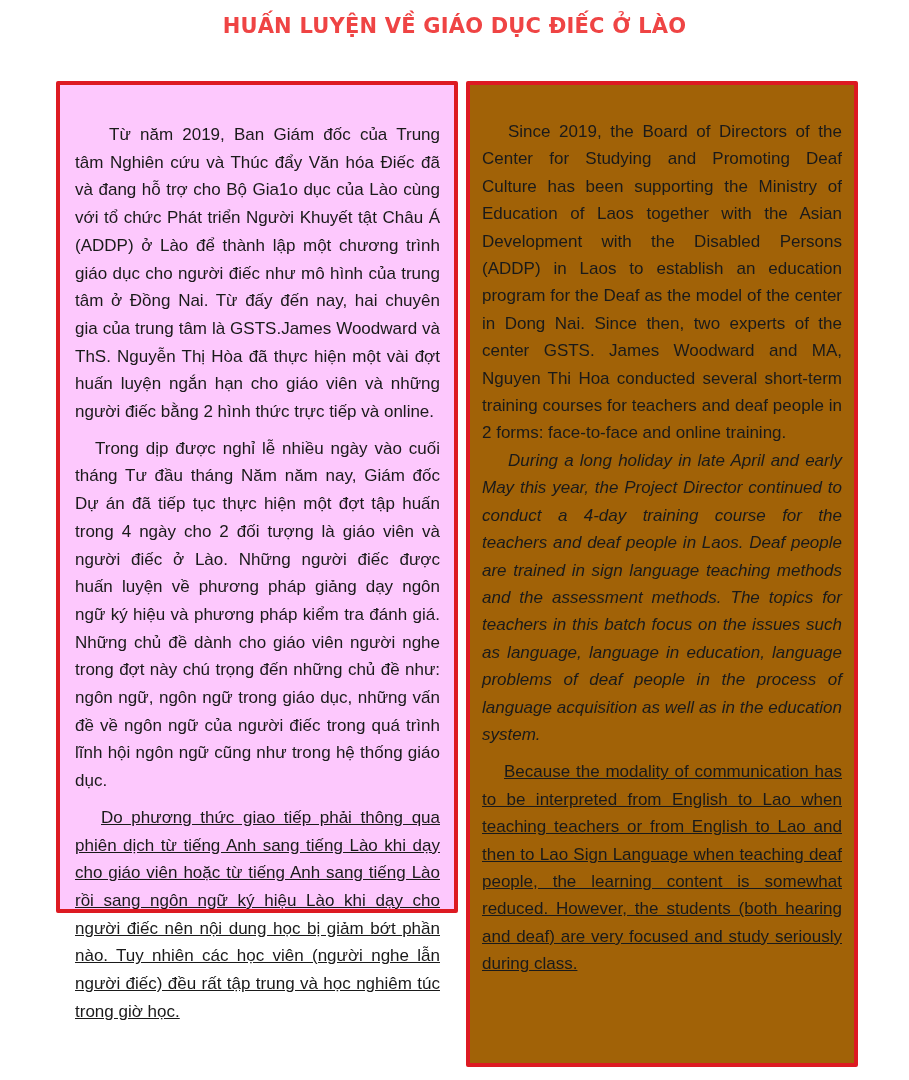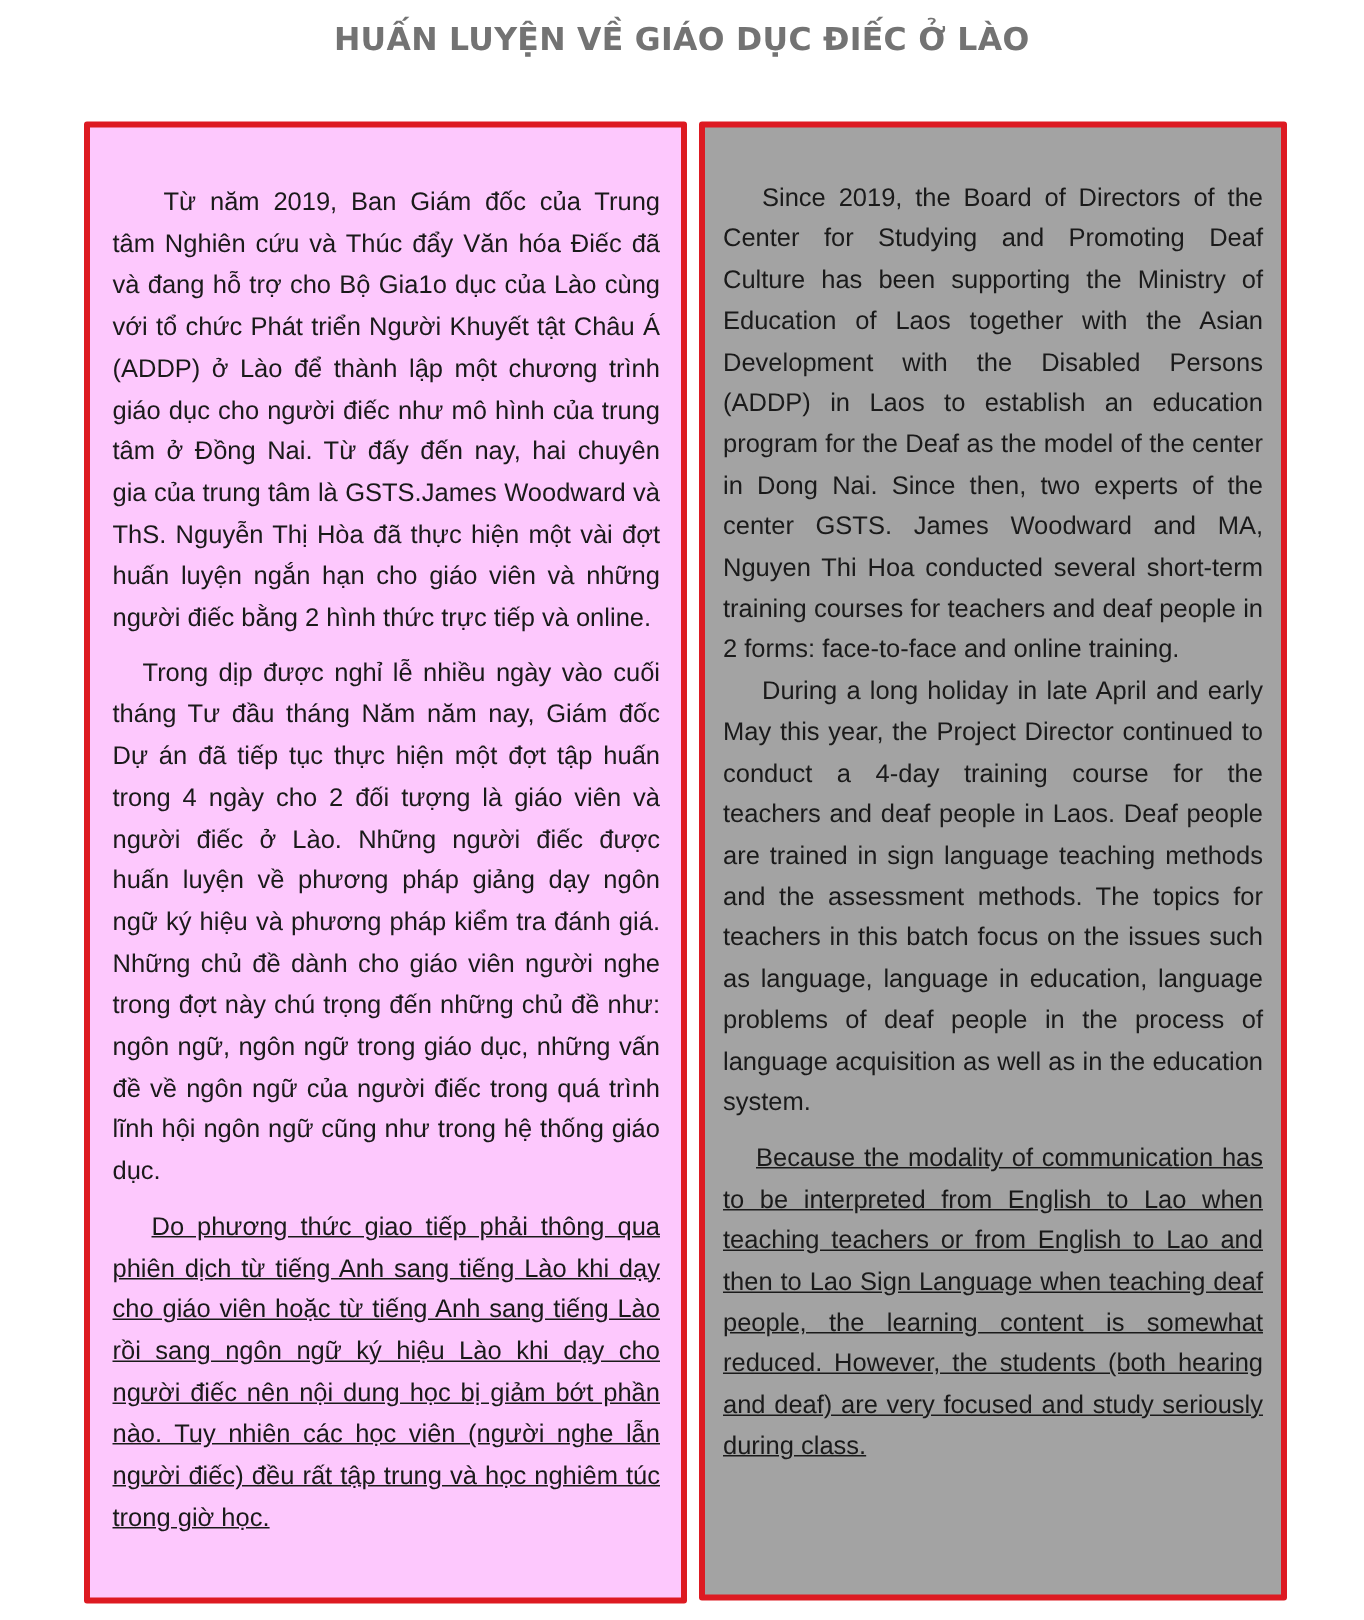--- a/index.html
+++ b/index.html
@@ -31,21 +31,21 @@
     .col {
       position: absolute;
       top: 81px;
       box-sizing: border-box;
       border: 4px solid #dd1a22;
       border-radius: 2px;
     }
     .col.left {
       left: 56px;
       width: 402px;
-      height: 988px;
+      height: 832px;
       background: #fdc8fd;
       padding: 36px 14px 0 15px;
     }
     .col.right {
       left: 466px;
       width: 392px;
       height: 986px;
       background: #ffffff;
       padding: 33px 12px 0 12px;
     }
@@ -61,32 +61,32 @@
     .col.left p {
       font-size: 17px;
       line-height: 27.7px;
     }
     .col.left p + p {
       margin-top: 9px;
     }
     .col.left p.p1 { text-indent: 34px; }
     .col.left p.p2 { text-indent: 20px; }
     .col.left p.p3 { text-indent: 26px; text-decoration: underline; }
-    .col.right p.p2 { margin-top: 0; text-indent: 26px; }
+    .col.right p.p2 { margin-top: 0; text-indent: 26px; font-style: italic; }
     .col.right p.p3 { margin-top: 10px; text-indent: 22px; text-decoration: underline; }
     .col.right p.p1 { text-indent: 26px; }
   </style>
 </head>
 <body>
 
-<h1 class="title" style="color: #737373;">HUẤN LUYỆN VỀ GIÁO DỤC ĐIẾC Ở LÀO</h1>
+<h1 class="title" style="color: #ef4444;">HUẤN LUYỆN VỀ GIÁO DỤC ĐIẾC Ở LÀO</h1>
 
 <section class="col left" style="background: rgb(253, 200, 253); border-color: rgb(221, 26, 34);">
   <p class="p1">Từ năm 2019, Ban Giám đốc của Trung tâm Nghiên cứu và Thúc đẩy Văn hóa Điếc đã và đang hỗ trợ cho Bộ Gia1o dục của Lào cùng với tổ chức Phát triển Người Khuyết tật Châu Á (ADDP) ở Lào để thành lập một chương trình giáo dục cho người điếc như mô hình của trung tâm ở Đồng Nai. Từ đấy đến nay, hai chuyên gia của trung tâm là GSTS.James Woodward và ThS. Nguyễn Thị Hòa đã thực hiện một vài đợt huấn luyện ngắn hạn cho giáo viên và những người điếc bằng 2 hình thức trực tiếp và online.</p>
   <p class="p2">Trong dịp được nghỉ lễ nhiều ngày vào cuối tháng Tư đầu tháng Năm năm nay, Giám đốc Dự án đã tiếp tục thực hiện một đợt tập huấn trong 4 ngày cho 2 đối tượng là giáo viên và người điếc ở Lào. Những người điếc được huấn luyện về phương pháp giảng dạy ngôn ngữ ký hiệu và phương pháp kiểm tra đánh giá. Những chủ đề dành cho giáo viên người nghe trong đợt này chú trọng đến những chủ đề như: ngôn ngữ, ngôn ngữ trong giáo dục, những vấn đề về ngôn ngữ của người điếc trong quá trình lĩnh hội ngôn ngữ cũng như trong hệ thống giáo dục.</p>
   <p class="p3">Do phương thức giao tiếp phải thông qua phiên dịch từ tiếng Anh sang tiếng Lào khi dạy cho giáo viên hoặc từ tiếng Anh sang tiếng Lào rồi sang ngôn ngữ ký hiệu Lào khi dạy cho người điếc nên nội dung học bị giảm bớt phần nào. Tuy nhiên các học viên (người nghe lẫn người điếc) đều rất tập trung và học nghiêm túc trong giờ học.</p>
 </section>
 
-<section class="col right" style="background: #a3a3a3; border-color: rgb(221, 26, 34);">
+<section class="col right" style="background: #a16207; border-color: rgb(221, 26, 34);">
   <p class="p1">Since 2019, the Board of Directors of the Center for Studying and Promoting Deaf Culture has been supporting the Ministry of Education of Laos together with the Asian Development with the Disabled Persons (ADDP) in Laos to establish an education program for the Deaf as the model of the center in Dong Nai. Since then, two experts of the center GSTS. James Woodward and MA, Nguyen Thi Hoa conducted several short-term training courses for teachers and deaf people in 2 forms: face-to-face and online training.</p>
   <p class="p2">During a long holiday in late April and early May this year, the Project Director continued to conduct a 4-day training course for the teachers and deaf people in Laos. Deaf people are trained in sign language teaching methods and the assessment methods. The topics for teachers in this batch focus on the issues such as language, language in education, language problems of deaf people in the process of language acquisition as well as in the education system.</p>
   <p class="p3">Because the modality of communication has to be interpreted from English to Lao when teaching teachers or from English to Lao and then to Lao Sign Language when teaching deaf people, the learning content is somewhat reduced. However, the students (both hearing and deaf) are very focused and study seriously during class.</p>
 </section>
 
 </body></html>

